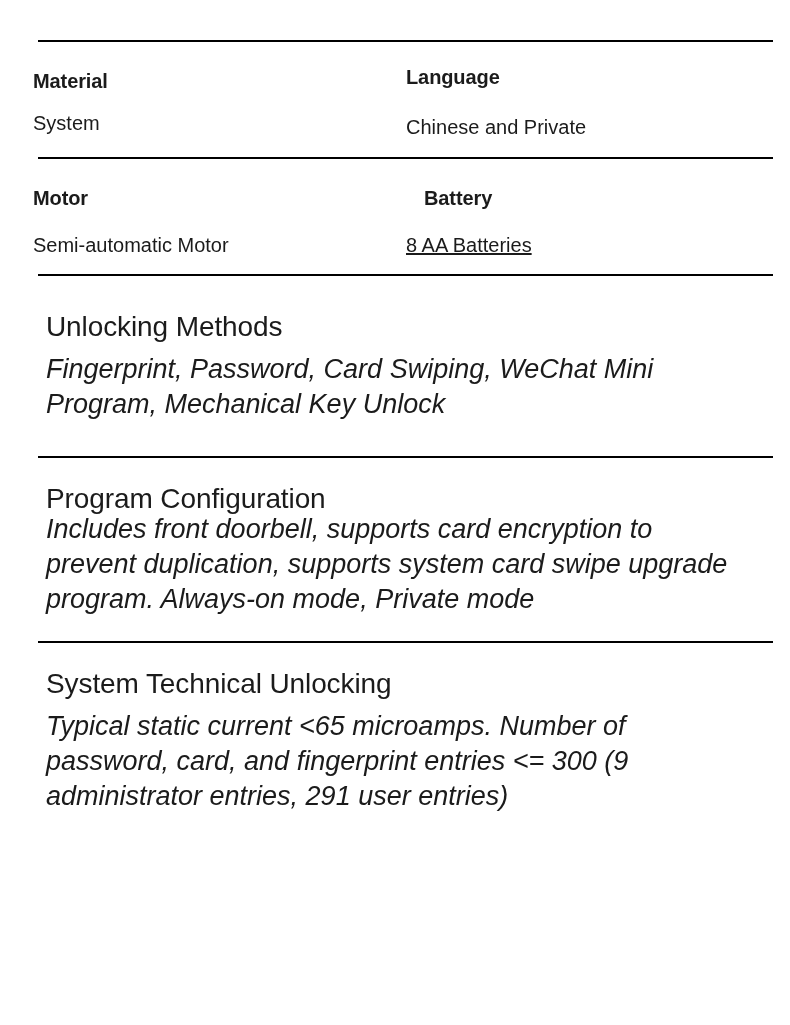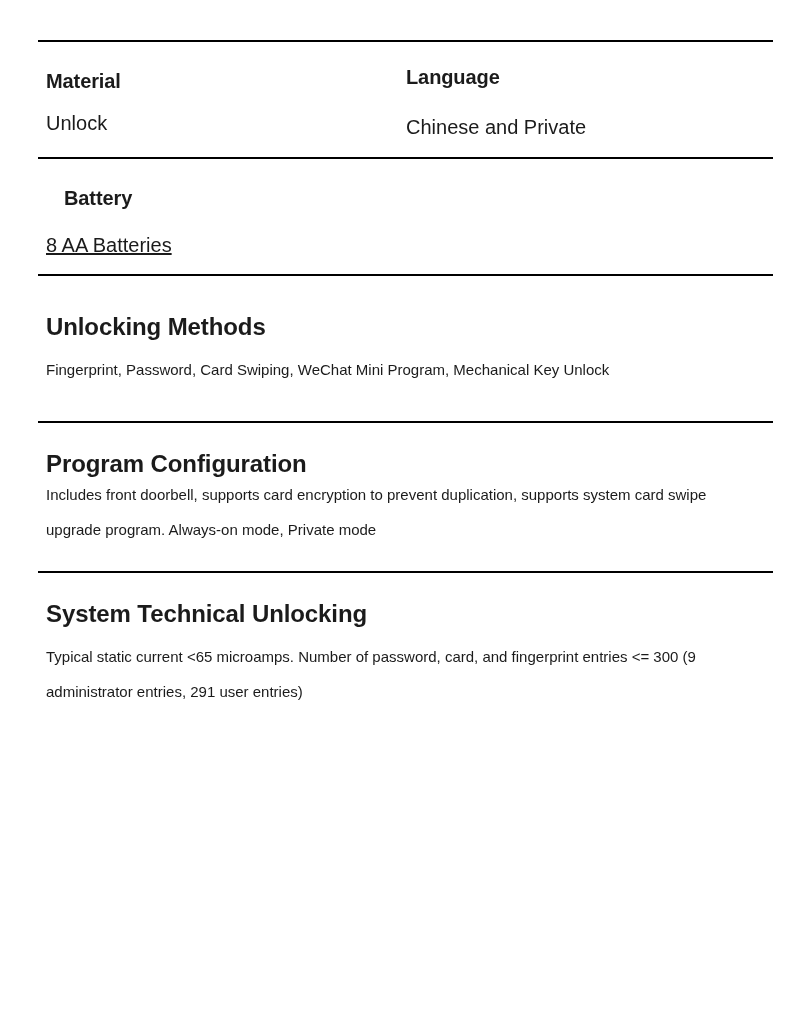--- a/index.html
+++ b/index.html
@@ -30,21 +30,21 @@
     padding: 0 0 0 0;
   }
   
   .row-2col {
     display: flex;
     flex-direction: row;
     align-items: flex-start;
   }
   .col-left {
     width: 360px;
-    padding-left: 46px;
+    padding-left: 33px;
     box-sizing: border-box;
   }
   .col-right {
     flex: 1;
     padding-left: 406px;
     box-sizing: border-box;
     margin-left: -360px;
   }
   .cell-head {
     font-size: 20px;
@@ -66,32 +66,33 @@
   .r2 .col-left .cell-head { margin-top: 26px; }
   .r2 .col-left .cell-val  { margin-top: 21px; }
   .r2 .col-right .cell-head { margin-top: 26px; padding-left: 3px; margin-left: 15px; }
   .r2 .col-right .cell-val  { margin-top: 21px; text-decoration: underline; }
 
   .block {
     padding-left: 46px;
     padding-right: 45px;
   }
   .block-head {
-    font-size: 24px;
-    font-weight: bold;
+    font-size: 28px;
+    font-weight: normal;
     letter-spacing: -0.1px;
     line-height: 26px;
     margin-top: 36px;
   }
   .block-body {
-    font-size: 15px;
+    font-size: 27px;
     font-weight: normal;
     line-height: 35px;
     margin-top: 13px;
     max-width: 700px;
+    font-style: italic;
   }
   .sec-unlock .block-head { margin-top: 38px; }
   .sec-unlock .block-body { margin-top: 12px; }
   .sec-function .block-head { margin-top: 28px; }
   .sec-function .block-body { margin-top: 0; }
   .sec-system .block-head { margin-top: 28px; }
   .sec-system .block-body { margin-top: 12px; }
 
   .spacer-r1 { height: 40px; }
   .gap-after-r1 { height: 17px; }
@@ -105,35 +106,39 @@
 <div class="sheet">
 
   <div class="spacer-r1"></div>
 
   <div class="rule"></div>
 
   <div class="section r1">
     <div class="row-2col">
       <div class="col-left">
         <div class="cell-head">Material</div>
-        <div class="cell-val">Unlock</div>
+        <div class="cell-val">System</div>
       </div>
       <div class="col-right">
         <div class="cell-head">Language</div>
         <div class="cell-val">Chinese and Private</div>
       </div>
     </div>
   </div>
 
   <div class="gap-after-r1"></div>
 
   <div class="rule"></div>
 
   <div class="section r2">
     <div class="row-2col">
+      <div class="col-left">
+        <div class="cell-head">Motor</div>
+        <div class="cell-val">Semi-automatic Motor</div>
+      </div>
       <div class="col-right">
         <div class="cell-head">Battery</div>
         <div class="cell-val">8 AA Batteries</div>
       </div>
     </div>
   </div>
 
   <div class="gap-after-r2"></div>
 
   <div class="rule"></div>

